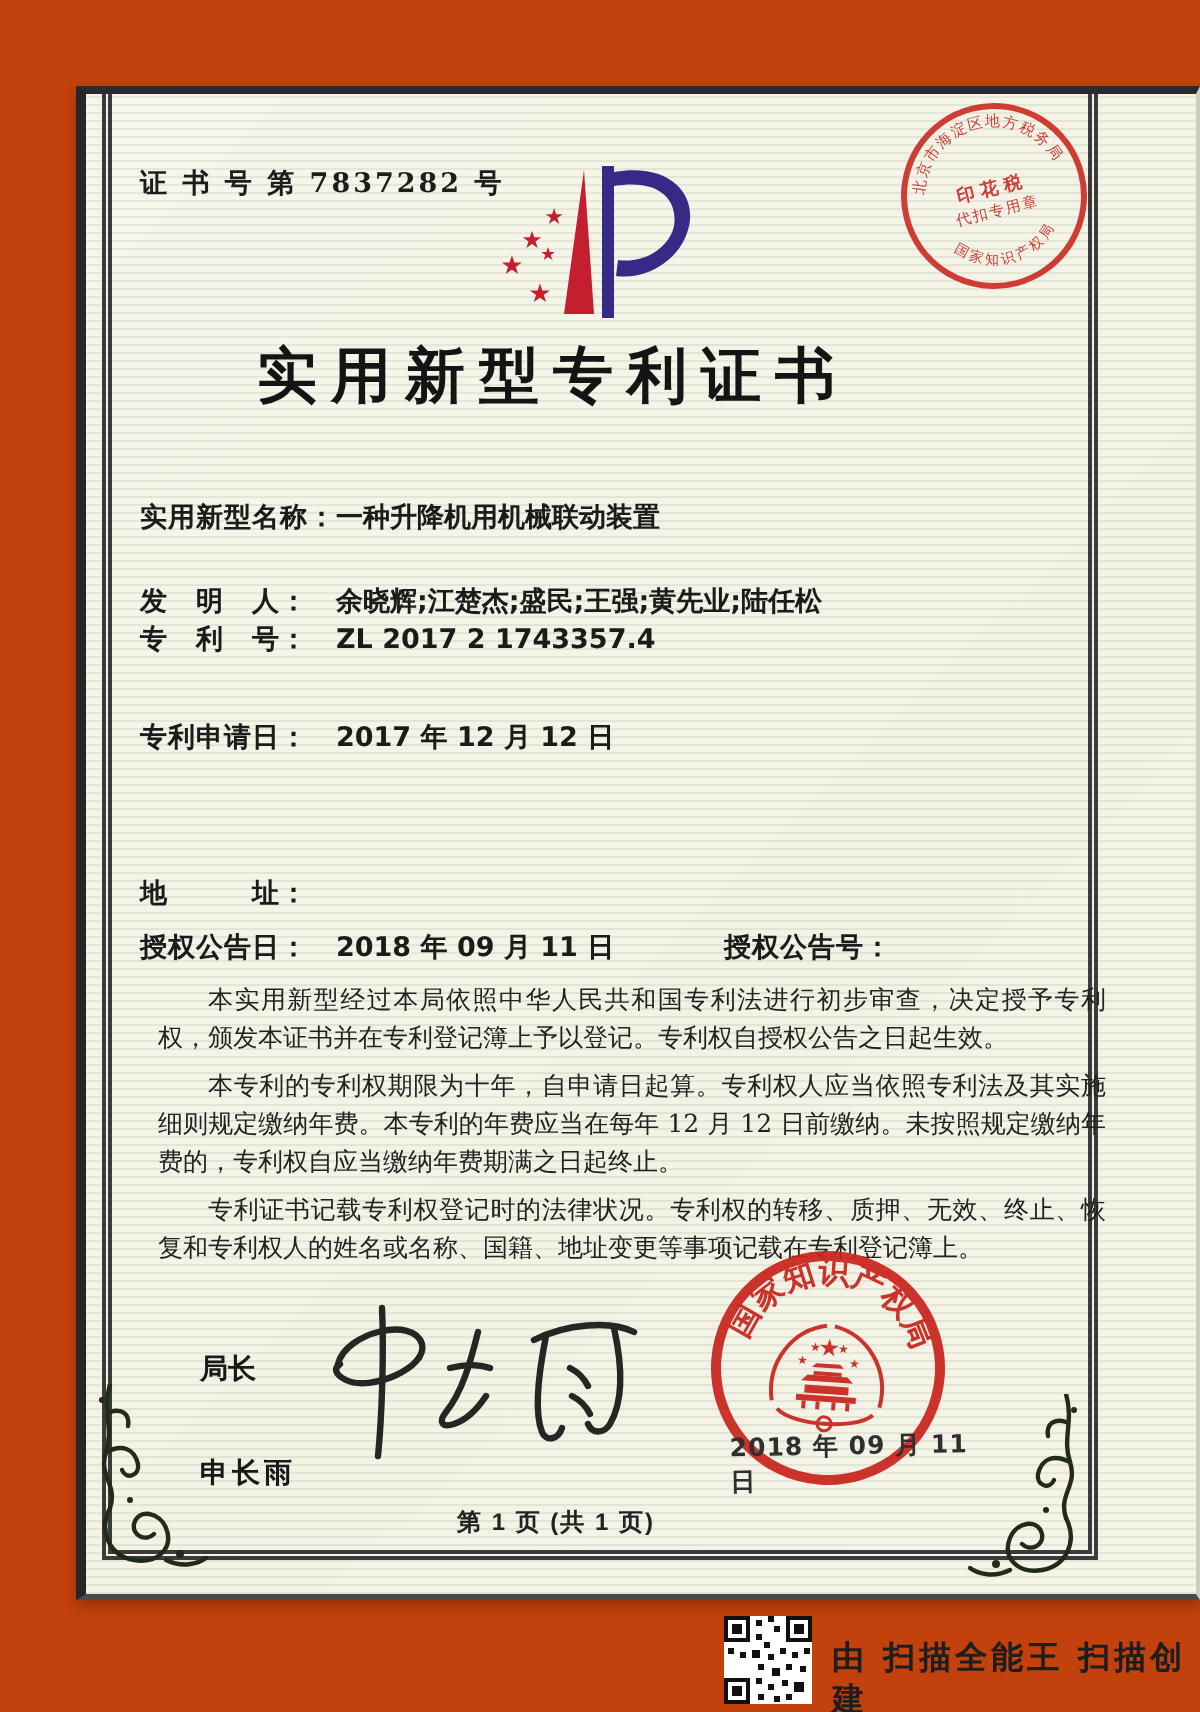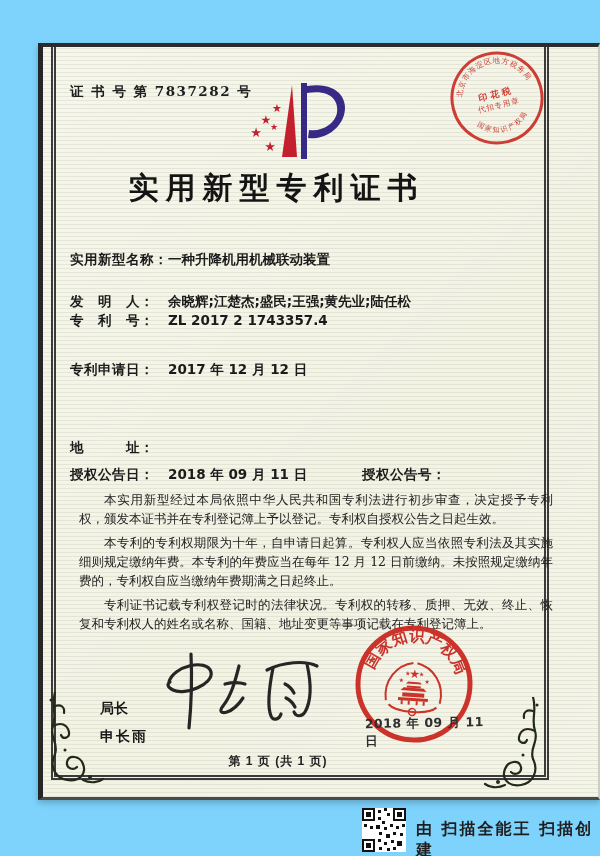--- a/index.html
+++ b/index.html
@@ -1,16 +1,16 @@
 <!DOCTYPE html>
 <html style="--seal-red: #c9251d; --logo-purple: #372a86; --logo-red: #c41f2f;"><head>
 <meta charset="utf-8">
 <style>
   html,body{margin:0;padding:0;background:#ffffff;}
-  .stage{position:relative;width:600px;height:856px;background:#7dd3fc;overflow:hidden;
+  .stage{position:relative;width:600px;height:856px;background:#c2410c;overflow:hidden;
          font-family:"DejaVu Sans",sans-serif;}
   
   .page{position:absolute;left:38px;top:43px;width:562px;height:757px;box-sizing:border-box;
         background:
           repeating-linear-gradient(0deg, rgba(150,175,140,0.20) 0 1px, rgba(0,0,0,0) 1px 4px),
           linear-gradient(135deg,#f8f6ec 0%,#f4f2e5 60%,#f6f4e9 100%);
         border-top:4px solid #2b2b2b;border-left:5px solid #262626;
         border-bottom:3px solid #4a4a4a;border-right:2px solid #cfcdc2;
         box-shadow:0 3px 6px rgba(0,0,0,0.22);}
   .frame{position:absolute;left:8px;top:0;width:498px;height:733px;box-sizing:border-box;
@@ -23,21 +23,21 @@
          letter-spacing:7px;color:#141414;}
   .row{position:absolute;left:27px;width:482px;display:flex;align-items:flex-start;
        font-size:13.5px;font-weight:700;color:#1b1b1b;line-height:19px;}
   .flabel{width:98px;flex:none;letter-spacing:0.5px;font-family:"DejaVu Serif",serif;}
   .fvalue{flex:1;}
   .grant2{position:absolute;left:292px;top:0;display:flex;width:220px;}
   .grant2 .flabel{width:86px;}
   .paras{position:absolute;left:24px;top:443px;width:486px;font-size:12.5px;line-height:19px;
          color:#222;text-align:justify;font-family:"DejaVu Serif",serif;font-weight:500;}
   .paras p{margin:0 0 5px 12px;text-indent:2em;}
-  .officer-title{position:absolute;left:57px;top:629px;font-size:14px;font-weight:700;color:#191919;margin-top:24px;}
+  .officer-title{position:absolute;left:57px;top:629px;font-size:14px;font-weight:700;color:#191919;}
   .officer-name{position:absolute;left:57px;top:657px;font-size:14px;font-weight:700;color:#191919;letter-spacing:2px;margin-top:24px;}
   .signature{position:absolute;left:112px;top:601px;}
   .seal-main{position:absolute;left:296px;top:562px;opacity:0.93;}
   .seal-date{position:absolute;left:322px;top:668px;width:130px;font-size:12.5px;font-weight:600;
              letter-spacing:0.5px;color:#2f2f2f;transform:rotate(-1deg);}
   .seal-tax{position:absolute;left:404px;top:1px;opacity:0.88;}
   .pagefoot{position:absolute;left:0;top:706px;width:470px;text-align:center;
             font-family:Liberation Sans, sans-serif;font-size:12px;font-weight:700;letter-spacing:1px;color:#222;}
   .flourish{position:absolute;}
   .fl-bl{left:2px;top:645px;}

